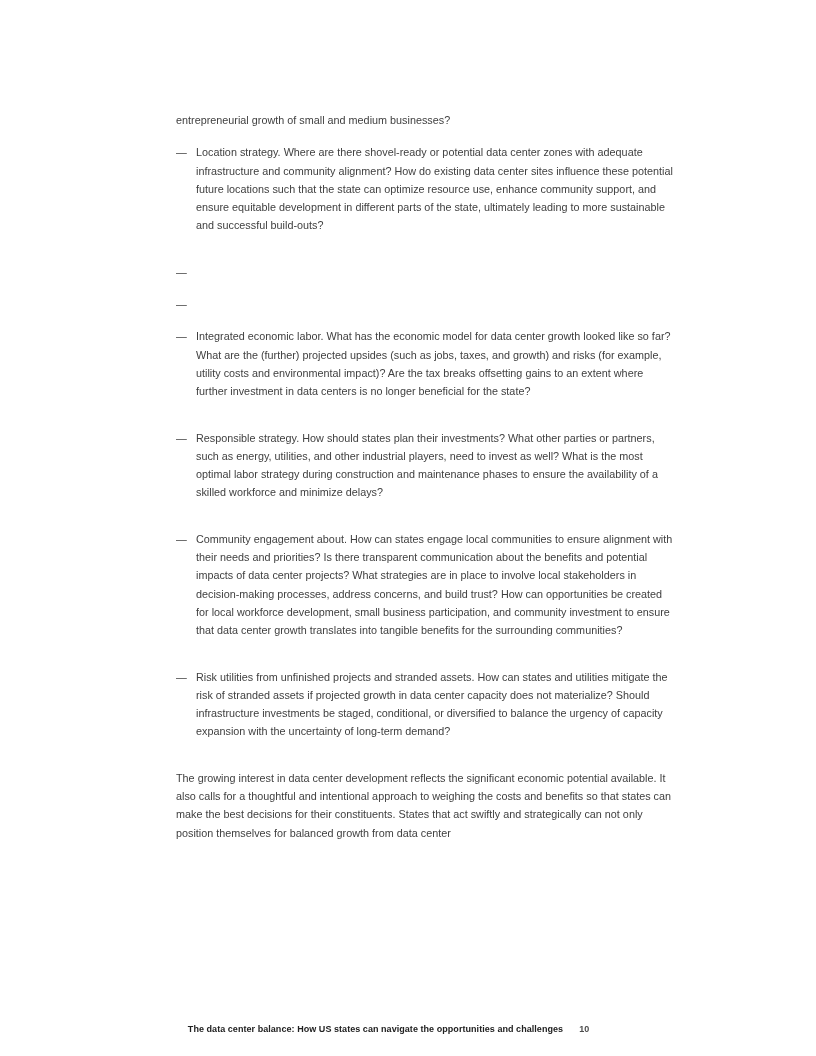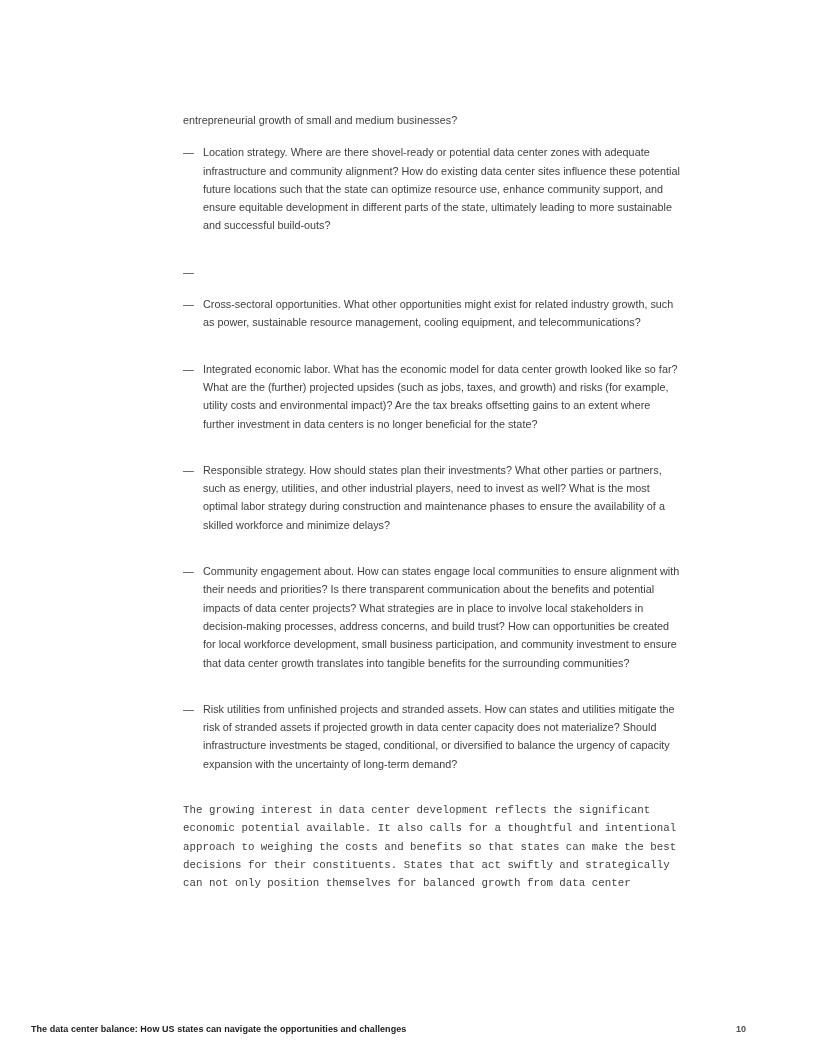--- a/index.html
+++ b/index.html
@@ -7,41 +7,41 @@
     position: relative;
     width: 816px;
     height: 1056px;
     background: #ffffff;
     font-family: "Liberation Sans", sans-serif;
     color: #404040;
     overflow: hidden;
   }
   .content {
     position: absolute;
-    left: 183px;
+    left: 176px;
     top: 111px;
     width: 497px;
     font-size: 10.8px;
     line-height: 18.3px;
     letter-spacing: 0.01px;
   }
   .content p { margin: 0 0 14px 0; }
   .continuation { margin-left: 20px; }
   .bullet-item { display: flex; margin-bottom: 14px; }
   .dash { width: 20px; flex: 0 0 20px; }
   .bullet-text { flex: 1 1 auto; }
   .lead { }
-  .closing { margin-bottom: 0; font-family: Liberation Mono, monospace; }
+  .closing { margin-bottom: 0; }
   .footer {
     position: absolute;
     top: 1023px;
     left: 0;
     right: 70px;
     display: flex;
-    justify-content: space-between;
+    justify-content: center;
     align-items: baseline;
     gap: 16px;
     font-size: 9px;
     line-height: 12px;
     margin-left: 31px;
   }
   .footer-title { font-weight: bold; color: #212121; letter-spacing: 0.05px; }
   .footer-page { color: #4d4d4d; font-weight: bold; }
 </style>
 </head>
@@ -58,22 +58,20 @@
       <p class="bullet-text"><span class="lead">Location strategy.</span>
         <span>Where are there shovel-ready or potential data center zones with adequate infrastructure and community alignment? How do existing data center sites influence these potential future locations such that the state can optimize resource use, enhance community support, and ensure equitable development in different parts of the state, ultimately leading to more sustainable and successful build-outs?</span></p>
     </div>
 
     <div class="bullet-item">
       <span class="dash">—</span>
     </div>
 
     <div class="bullet-item">
       <span class="dash">—</span>
-      <p class="bullet-text"><span class="lead">Cross-sectoral opportunities.</span>
-        <span>What other opportunities might exist for related industry growth, such as power, sustainable resource management, cooling equipment, and telecommunications?</span></p>
     </div>
 
     <div class="bullet-item">
       <span class="dash">—</span>
       <p class="bullet-text"><span class="lead">Integrated economic labor.</span>
         <span>What has the economic model for data center growth looked like so far? What are the (further) projected upsides (such as jobs, taxes, and growth) and risks (for example, utility costs and environmental impact)? Are the tax breaks offsetting gains to an extent where further investment in data centers is no longer beneficial for the state?</span></p>
     </div>
 
     <div class="bullet-item">
       <span class="dash">—</span>

